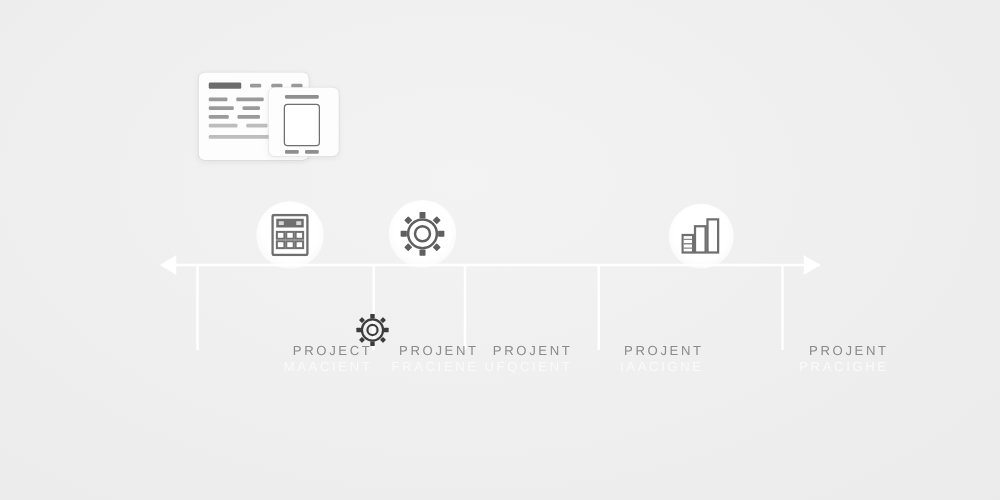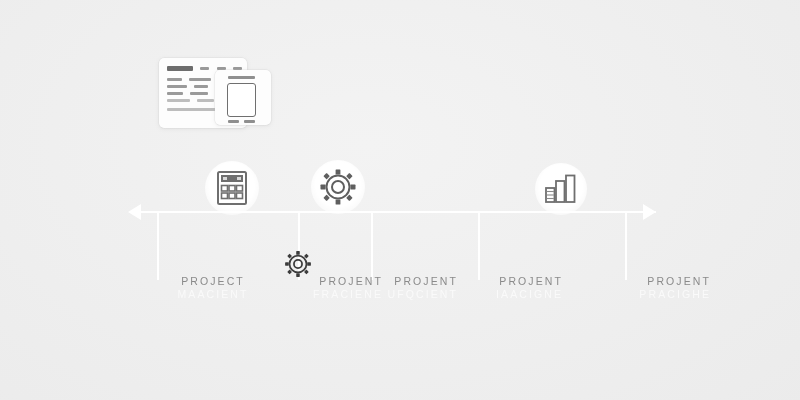--- a/index.html
+++ b/index.html
@@ -160,21 +160,21 @@
   }
   .ms-label .l2 {
     display: block;
     font-size: 10.5px;
     letter-spacing: 2.1px;
     color: #fafafa;
     font-weight: 400;
   }
 
   
-  .ms-label.align-left { text-align: center; margin-left: 0; width: 170px; }
+  .ms-label.align-left { text-align: right; margin-left: 0; width: 170px; }
 </style>
 </head>
 <body>
 
 <div id="scene">
 
   <div id="doc-illustration">
 
     <div class="doc-page">
       <div class="doc-inner">

